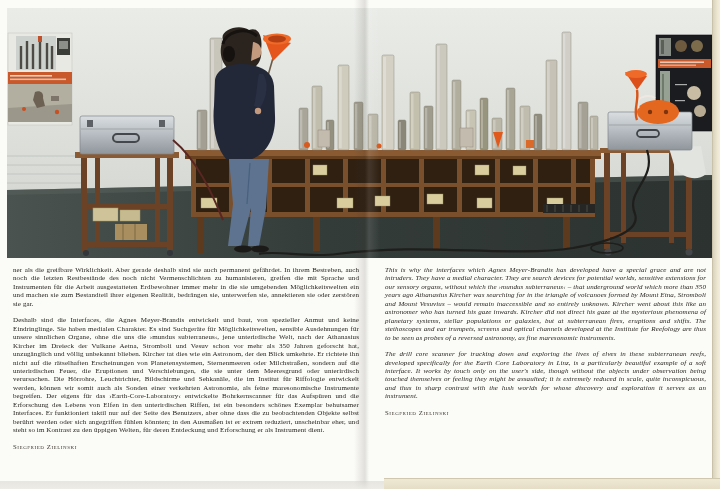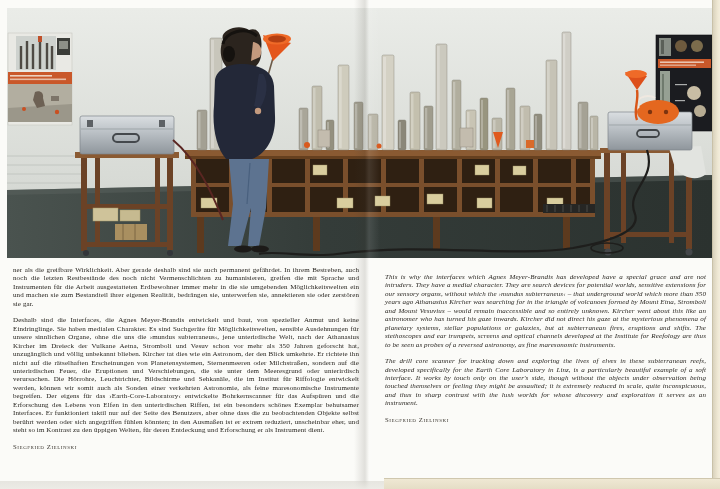--- a/index.html
+++ b/index.html
@@ -9,21 +9,21 @@
 
   
   .photo{position:absolute;left:7px;top:8px;width:706px;height:250px;overflow:hidden;}
   .photo svg{display:block;width:706px;height:250px;}
 
   
   .col{position:absolute;top:266px;color:#27241f;text-align:justify;
        font-size:7px;line-height:8.45px;letter-spacing:0.1px;}
   .col p{margin:0 0 8px 0;}
   .col-de{left:13px;width:346px;}
-  .col-en{left:385px;width:321px;font-style:italic;margin-top:7px;}
+  .col-en{left:385px;width:321px;font-style:italic;}
   .author{font-style:normal;font-variant:small-caps;letter-spacing:0.08em;
           font-size:6.8px;color:#3a362f;margin-top:1px;}
 
   
   .gutter{position:absolute;left:354px;top:0;width:26px;height:489px;pointer-events:none;
           background:linear-gradient(90deg,rgba(60,55,45,0) 0%,rgba(60,55,45,0.14) 42%,
                      rgba(255,255,255,0.10) 58%,rgba(60,55,45,0) 100%);}
   .edge-right{position:absolute;left:712px;top:0;width:8px;height:489px;
               background:linear-gradient(90deg,#d9d2bd,#efe8d4 60%,#f4efdf);
               border-left:1px solid #c9c1a8;}

